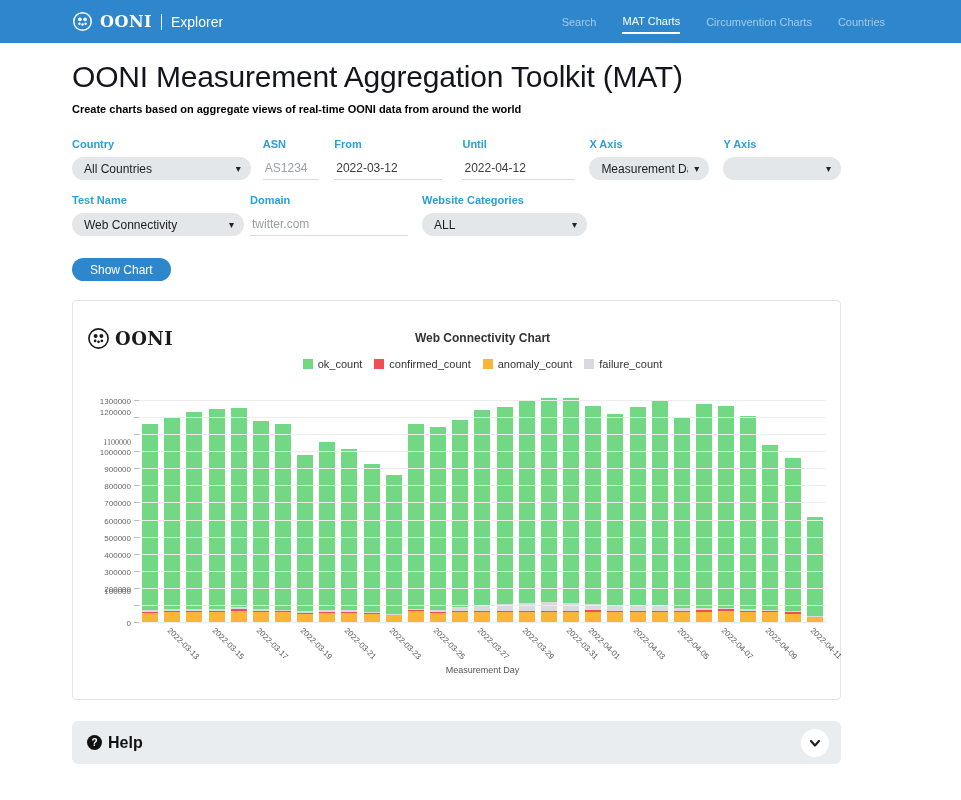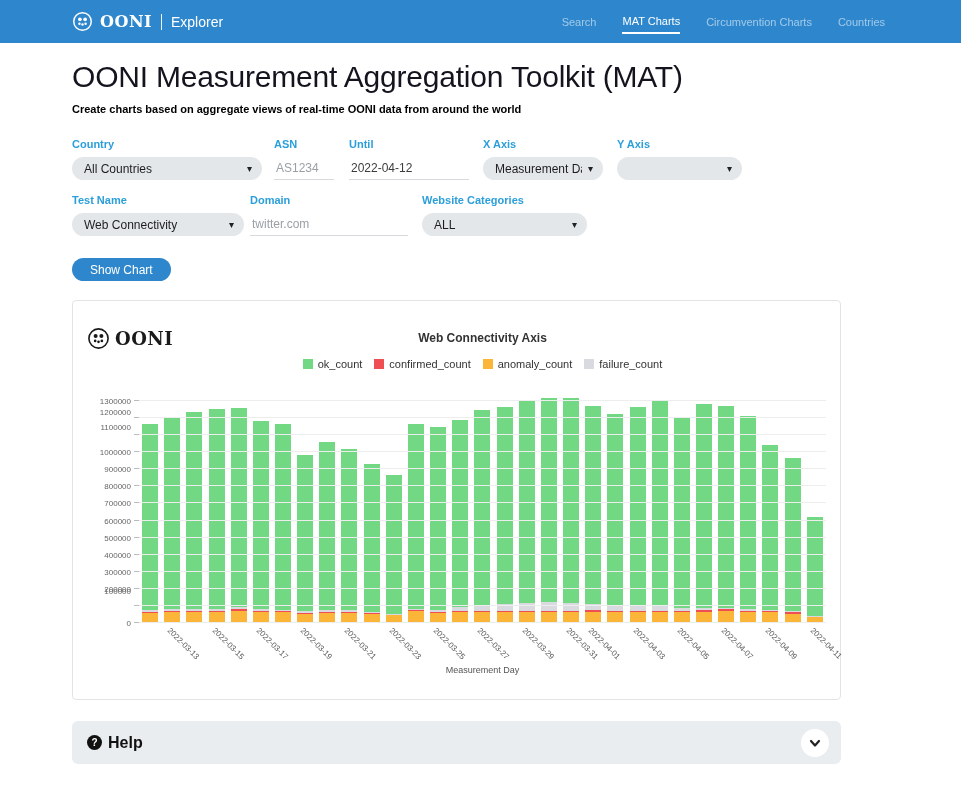--- a/index.html
+++ b/index.html
@@ -123,20 +123,24 @@
         <span class="field-label">Country</span>
         <div class="select">
           <span class="select-value">All Countries</span>
           <span class="caret">▾</span>
         </div>
       </div>
       <div class="field w-asn">
         <span class="field-label">ASN</span>
         <input class="text-input" placeholder="AS1234" style="">
       </div>
+      <div class="field w-from">
+        <span class="field-label">From</span>
+        <input class="text-input" value="2022-03-12" style="">
+      </div>
       <div class="field w-until">
         <span class="field-label">Until</span>
         <input class="text-input" value="2022-04-12" style="">
       </div>
       <div class="field w-xaxis">
         <span class="field-label">X Axis</span>
         <div class="select">
           <span class="select-value">Measurement Day</span>
           <span class="caret">▾</span>
         </div>
@@ -180,21 +184,21 @@
         <svg class="logo-icon" viewBox="0 0 24 24">
           <circle cx="12" cy="12" r="10" fill="none" stroke="#1a1a1a" stroke-width="1.7"></circle>
           <circle cx="9" cy="9.5" r="2.1" fill="#1a1a1a"></circle>
             <circle cx="15" cy="9.5" r="2.1" fill="#1a1a1a"></circle>
           <circle cx="8.5" cy="14.5" r="1.4" fill="#1a1a1a"></circle>
             <circle cx="12" cy="15.5" r="1.4" fill="#1a1a1a"></circle>
             <circle cx="15.5" cy="14.5" r="1.4" fill="#1a1a1a"></circle>
         </svg>
         <span class="chart-brand-name">OONI</span>
       </div>
-      <div class="chart-title">Web Connectivity Axis</div>
+      <div class="chart-title">Web Connectivity Chart</div>
       <div class="legend" id="legend">
           <span class="legend-item">
             <span class="legend-swatch" style="background: rgb(114, 216, 132);"></span>
             <span>ok_count</span>
           </span>
           <span class="legend-item">
             <span class="legend-swatch" style="background: rgb(239, 78, 82);"></span>
             <span>confirmed_count</span>
           </span>
           <span class="legend-item">
@@ -225,21 +229,21 @@
           <span class="y-tick-label" style="bottom: 102.462px;">600000</span>
           <span class="y-tick-mark" style="bottom: 102.462px;"></span>
           <span class="y-tick-label" style="bottom: 119.538px;">700000</span>
           <span class="y-tick-mark" style="bottom: 119.538px;"></span>
           <span class="y-tick-label" style="bottom: 136.615px;">800000</span>
           <span class="y-tick-mark" style="bottom: 136.615px;"></span>
           <span class="y-tick-label" style="bottom: 153.692px;">900000</span>
           <span class="y-tick-mark" style="bottom: 153.692px;"></span>
           <span class="y-tick-label" style="bottom: 170.769px;">1000000</span>
           <span class="y-tick-mark" style="bottom: 170.769px;"></span>
-          <span class="y-tick-label" style="bottom: 196px;">1100000</span>
+          <span class="y-tick-label" style="bottom: 181px; font-family: Liberation Serif, serif;">1100000</span>
           <span class="y-tick-mark" style="bottom: 187.846px;"></span>
           <span class="y-tick-label" style="bottom: 211px; text-align: center;">1200000</span>
           <span class="y-tick-mark" style="bottom: 204.923px;"></span>
           <span class="y-tick-label" style="bottom: 222px; margin-top: 20px;">1300000</span>
           <span class="y-tick-mark" style="bottom: 222px;"></span>
         </div>
       <div class="plot-area" id="plot-area">
         <div class="bars" id="bars">
             <div class="bar-slot">
               <div class="bar">

